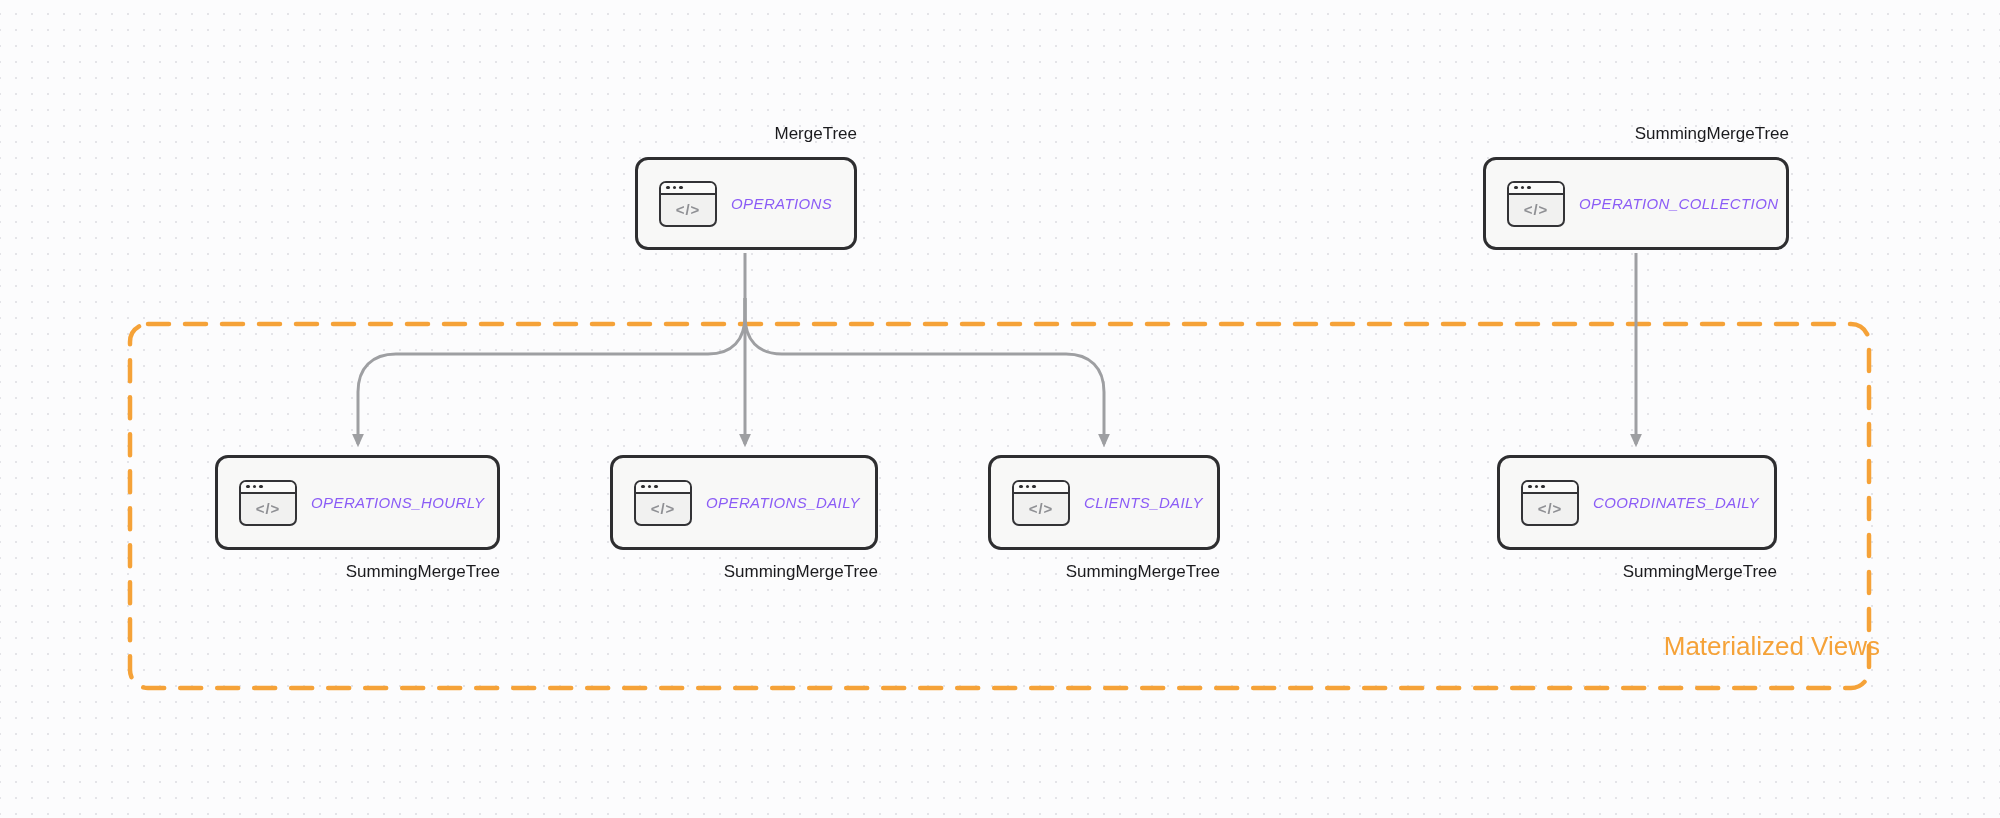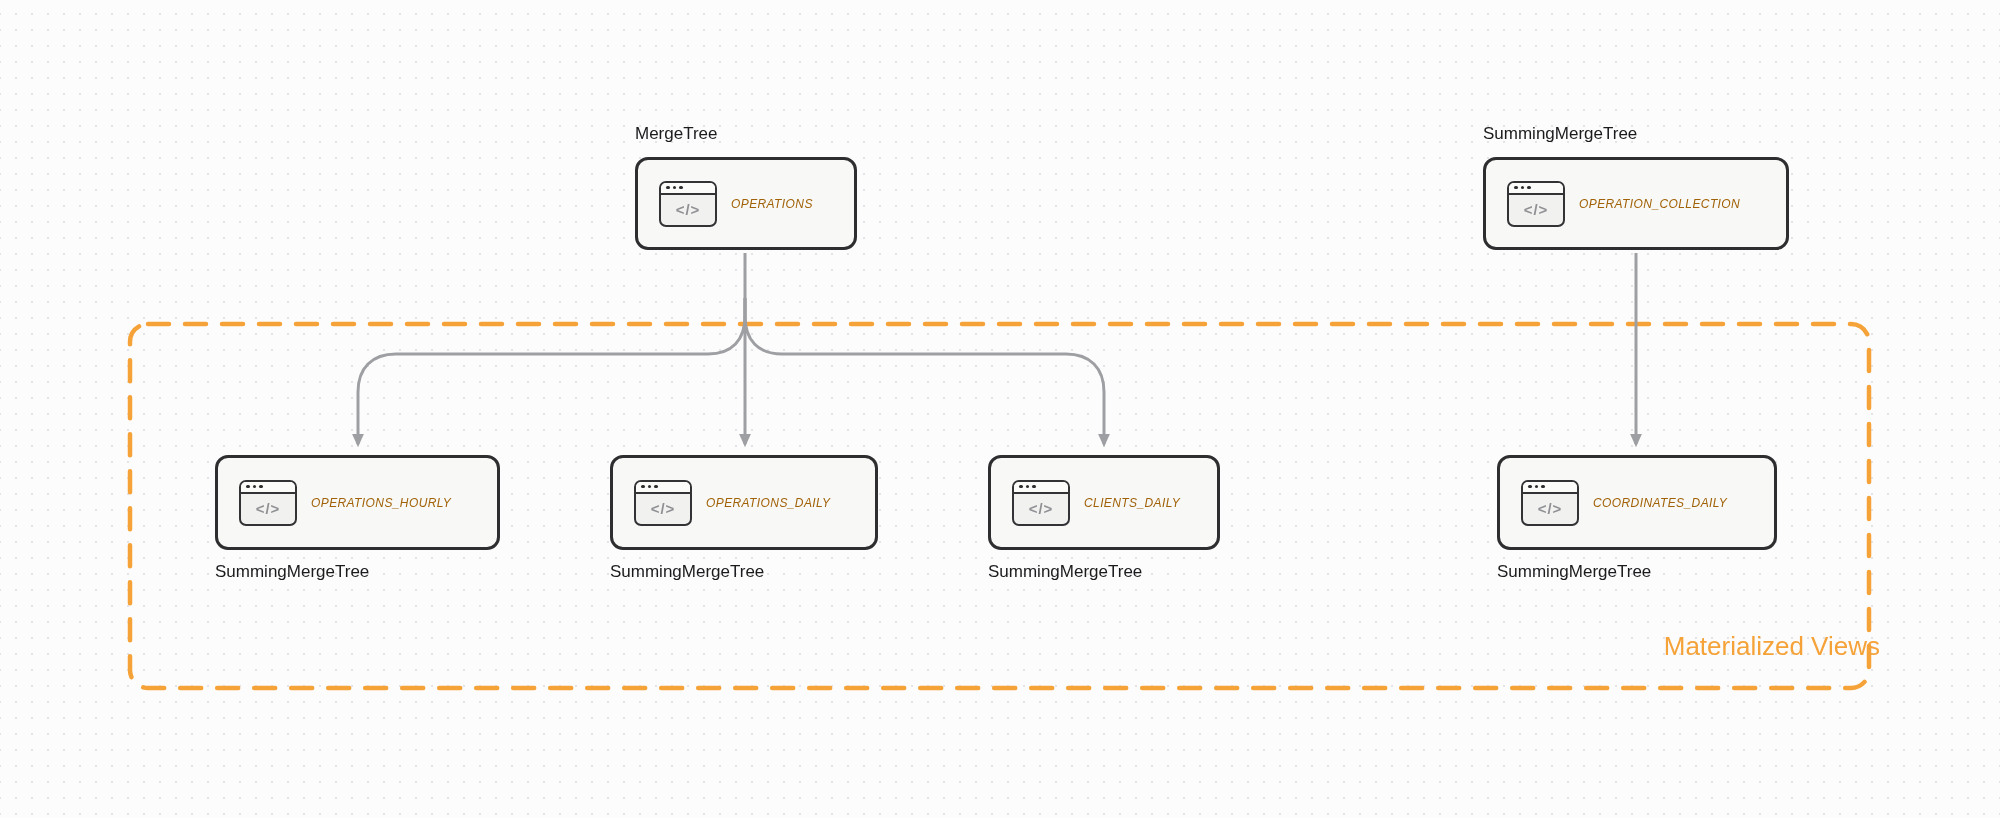--- a/index.html
+++ b/index.html
@@ -24,25 +24,25 @@
   .win-head{
     height:12px;flex:0 0 auto;border-bottom:2px solid #333336;background:#fbfbfa;
     display:flex;align-items:center;gap:3px;padding-left:5px;box-sizing:border-box;
   }
   .dot{width:3.5px;height:3.5px;border-radius:50%;background:#2e2e30;display:block;}
   .win-body{
     flex:1 1 auto;display:flex;align-items:center;justify-content:center;
     color:#8f9094;font-weight:700;font-size:15px;letter-spacing:1px;
   }
   .node-label{
-    font-style:italic;font-size:12px;font-weight:500;letter-spacing:.4px;
-    color:#a16207;white-space:nowrap;
+    font-style:italic;font-size:15px;font-weight:500;letter-spacing:.4px;
+    color:#8b5cf6;white-space:nowrap;
   }
   .engine-label{
-    position:absolute;text-align:left;font-size:17px;font-weight:500;
+    position:absolute;text-align:right;font-size:17px;font-weight:500;
     color:#1b1b1e;white-space:nowrap;
   }
   .group-label{
     position:absolute;text-align:right;font-size:26px;font-weight:500;
     color:#f5a238;white-space:nowrap;
   }
 </style>
 </head>
 <body>
 

